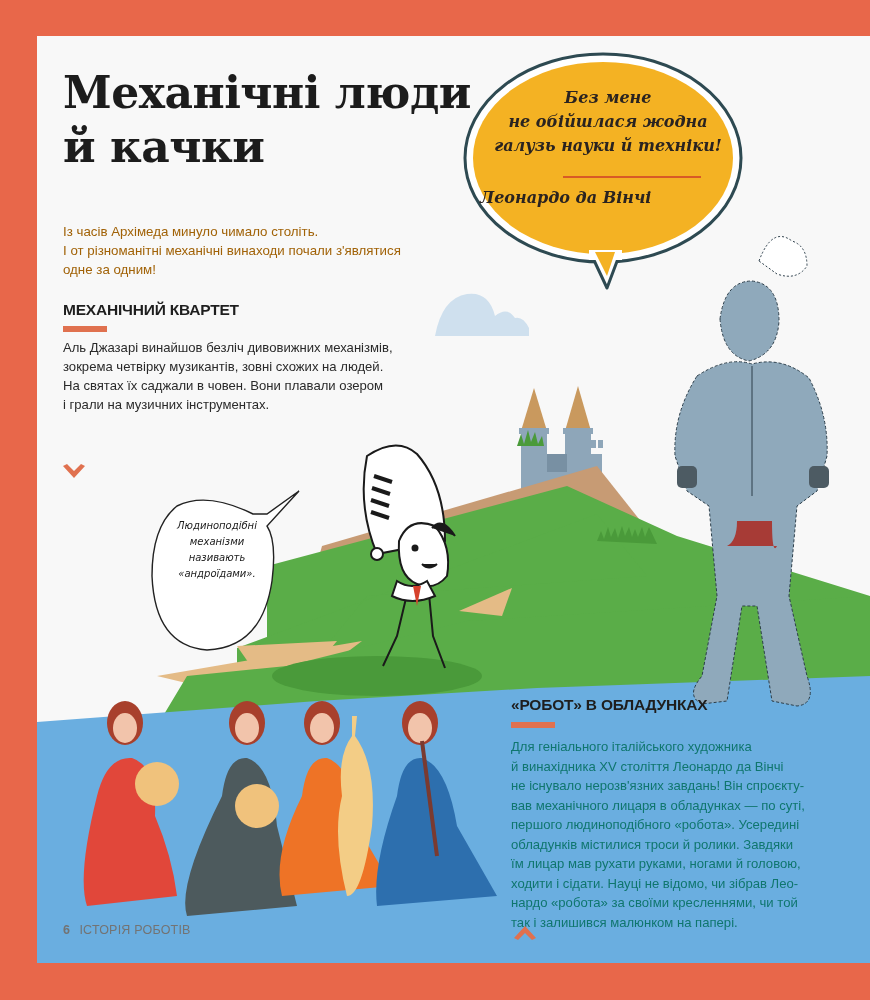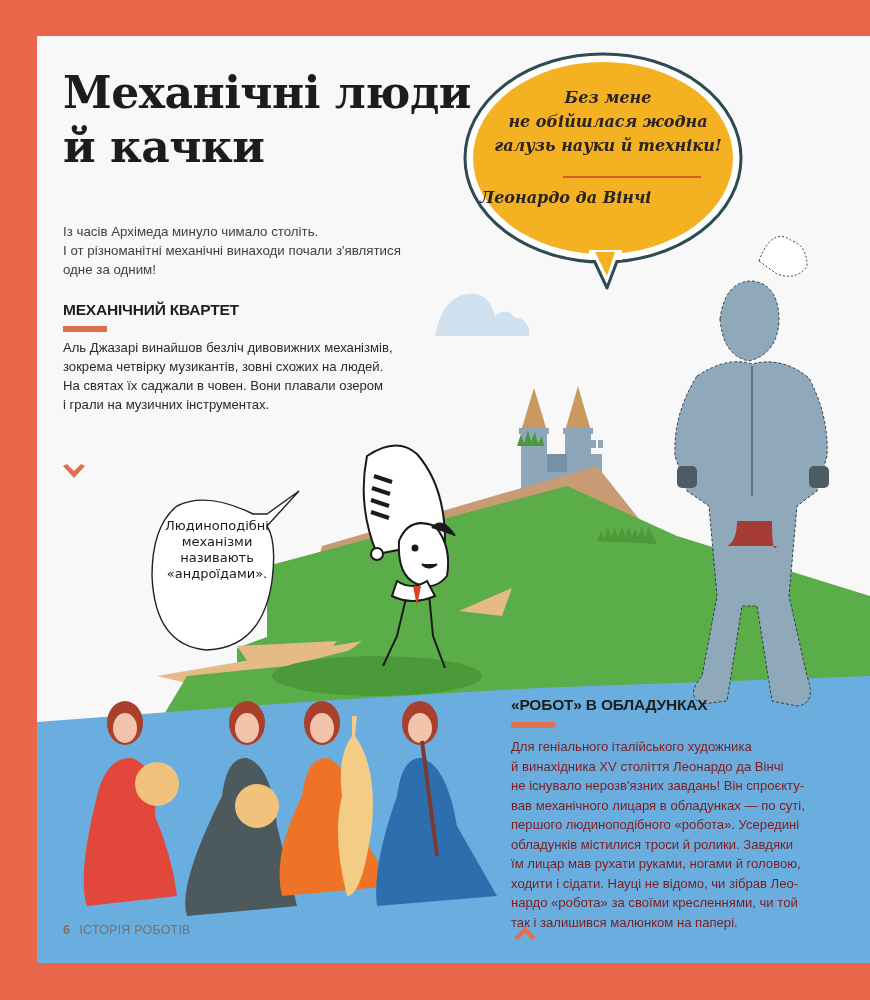--- a/index.html
+++ b/index.html
@@ -23,42 +23,42 @@
     font-family: "DejaVu Serif", serif;
     font-weight: bold;
     font-size: 44px; line-height: 54px;
     color: #1c1c1c;
     letter-spacing: -0.5px;
   }
   .title span { display: block; }
 
   .intro {
     position: absolute; left: 26px; top: 186px; width: 370px;
-    font-size: 13.3px; line-height: 19px; color: #404040;
+    font-size: 13.3px; line-height: 19px; color: #a16207;
   }
   .intro span { display: block; }
 
   .h2 {
     position: absolute; font-weight: bold; font-size: 15.5px; color: #1e1e1e;
     font-family: "Liberation Sans", sans-serif; letter-spacing: -0.2px;
   }
   .h2.quartet { left: 26px; top: 265px; }
   .h2.robot { left: 474px; top: 660px; }
   .underline-bar {
     position: absolute; width: 44px; height: 6px; background: #e0714f;
   }
   .underline-bar.b1 { left: 26px; top: 290px; }
   .underline-bar.b2 { left: 474px; top: 686px; }
 
   .body-text {
     position: absolute; font-size: 13.1px; line-height: 19px; color: #2a2a2a;
   }
   .body-text span { display: block; white-space: nowrap; }
   .body-text.quartet { left: 26px; top: 302px; }
-  .body-text.robot { left: 474px; top: 701px; color: #7f1d1d; line-height: 19.5px; }
+  .body-text.robot { left: 474px; top: 701px; color: #0f766e; line-height: 19.5px; }
 
   .chev { position: absolute; width: 22px; height: 14px; }
   .chev.down { left: 26px; top: 428px; }
   .chev.up { left: 477px; top: 890px; }
 
   .quote-bubble-text {
     position: absolute; left: 443px; top: 50px; width: 256px;
     text-align: center;
     font-family: "DejaVu Serif", serif;
     font-style: italic; font-weight: bold;
@@ -70,22 +70,22 @@
   }
   .quote-author {
     position: absolute; left: 443px; top: 152px; width: 256px; 
     font-family: "DejaVu Serif", serif; font-style: italic; font-weight: bold;
     font-size: 16px; color: #2a2320;
   }
 
   .android-note {
     position: absolute; left: 128px; top: 482px; width: 104px;
     text-align: center;
-    font-family: "DejaVu Sans", sans-serif; 
-    font-size: 13px; line-height: 16px; color: #1a1a1a;
+    font-family: "DejaVu Sans", sans-serif; font-style: italic;
+    font-size: 10px; line-height: 16px; color: #1a1a1a;
   }
   .android-note span { display: block; }
 
   .footer {
     position: absolute; left: 26px; top: 887px;
     font-size: 12.5px; font-weight: bold; color: #737373;
     font-family: "Liberation Sans", sans-serif;
   }
   .footer .pgnum { margin-right: 6px; }
   .footer .section { font-weight: normal; letter-spacing: 0.2px; }

